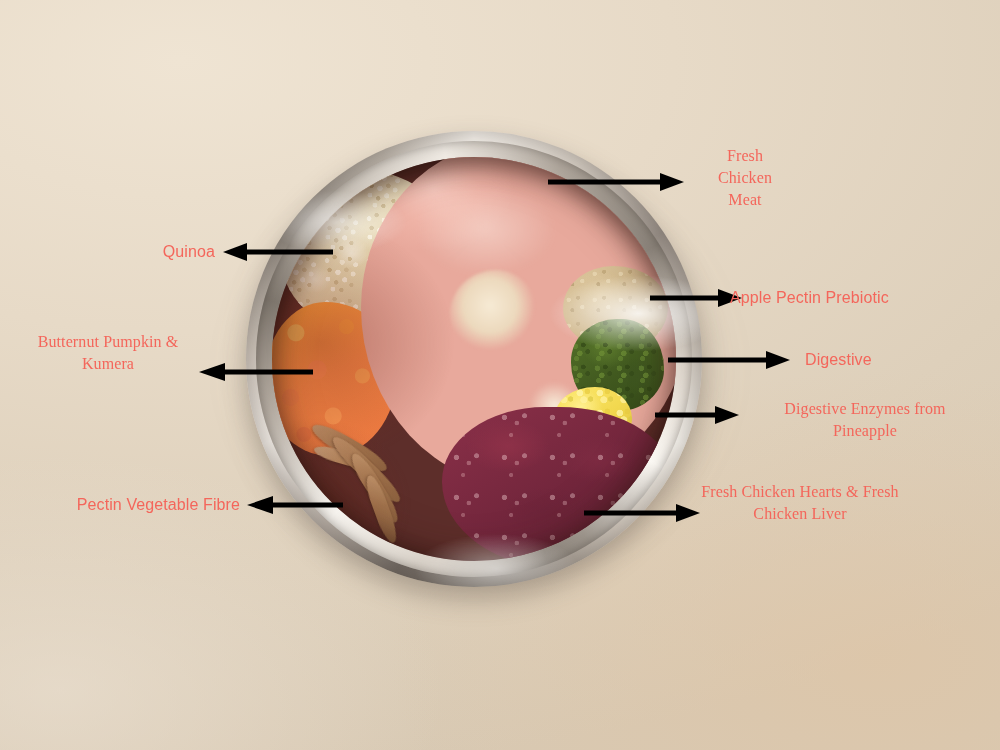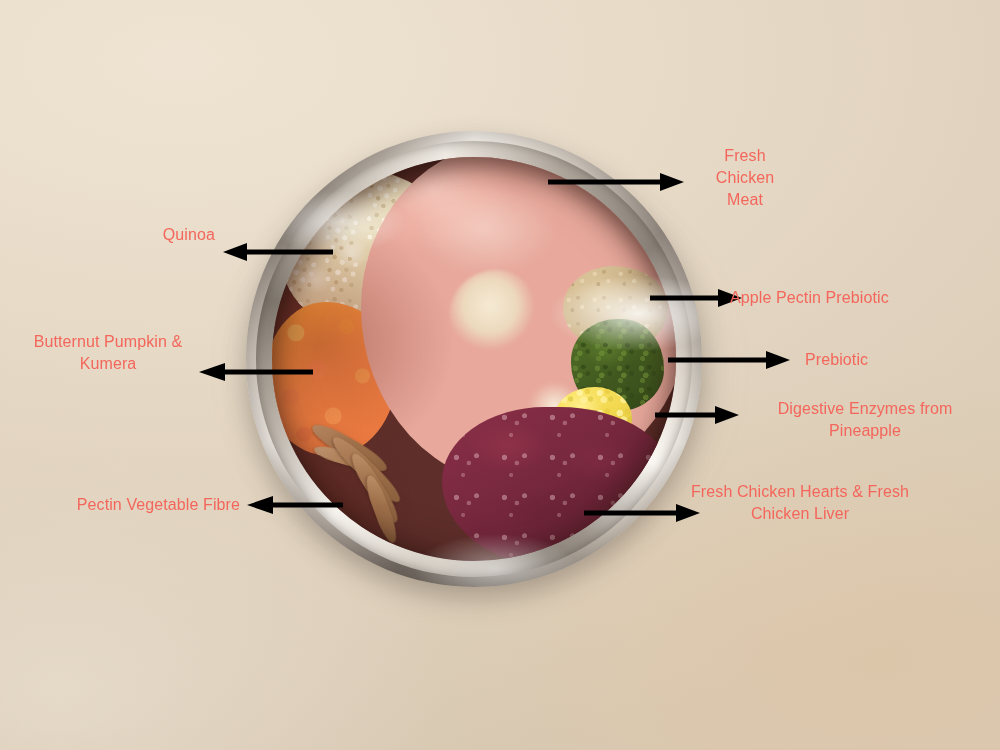--- a/index.html
+++ b/index.html
@@ -257,21 +257,21 @@
     position:absolute;inset:0;border-radius:50%;pointer-events:none;
     box-shadow:inset 0 0 38px rgba(50,22,16,.55), inset 0 8px 22px rgba(40,18,12,.45);
   }
 
   
   .ann{position:absolute;}
   .lbl{
     position:absolute;color:#f4665b;font-size:16px;line-height:22px;
     letter-spacing:.1px;white-space:pre-line;
   }
-  .lbl.c{text-align:center;}
+  .lbl.c{text-align:center;font-family:Liberation Serif, serif;}
   .lbl.r{text-align:right;}
   .arrow{position:absolute;pointer-events:none;}
   .arrow svg{display:block;overflow:visible;}
 </style>
 </head>
 <body>
 
 <div id="stage">
 
   <div class="backdrop"></div>
@@ -340,41 +340,41 @@
 Meat</div>
   </div>
 
   <div class="ann">
     <div class="arrow" style="left:223px;top:242px;">
       <svg width="110" height="20" viewBox="0 0 110 20">
         <line x1="20" y1="10" x2="110" y2="10" stroke="#000" stroke-width="5"></line>
         <polygon points="24,1 0,10 24,19" fill="#000"></polygon>
       </svg>
     </div>
-    <div class="lbl r" style="left:90px;top:224px;width:125px;">Quinoa</div>
+    <div class="lbl r" style="left:90px;top:241px;width:125px;">Quinoa</div>
   </div>
 
   <div class="ann">
     <div class="arrow" style="left:650px;top:288px;">
       <svg width="92" height="20" viewBox="0 0 92 20">
         <line x1="0" y1="10" x2="72" y2="10" stroke="#000" stroke-width="5"></line>
         <polygon points="68,1 92,10 68,19" fill="#000"></polygon>
       </svg>
     </div>
     <div class="lbl" style="left:730px;top:287px;width:240px;">Apple Pectin Prebiotic</div>
   </div>
 
   <div class="ann">
     <div class="arrow" style="left:668px;top:350px;">
       <svg width="122" height="20" viewBox="0 0 122 20">
         <line x1="0" y1="10" x2="102" y2="10" stroke="#000" stroke-width="5"></line>
         <polygon points="98,1 122,10 98,19" fill="#000"></polygon>
       </svg>
     </div>
-    <div class="lbl" style="left:805px;top:349px;width:180px;">Prebiotic</div>
+    <div class="lbl" style="left:805px;top:349px;width:180px;">Digestive</div>
   </div>
 
   <div class="ann">
     <div class="arrow" style="left:655px;top:405px;">
       <svg width="84" height="20" viewBox="0 0 84 20">
         <line x1="0" y1="10" x2="64" y2="10" stroke="#000" stroke-width="5"></line>
         <polygon points="60,1 84,10 60,19" fill="#000"></polygon>
       </svg>
     </div>
     <div class="lbl c" style="left:740px;top:398px;width:250px;">Digestive Enzymes from

